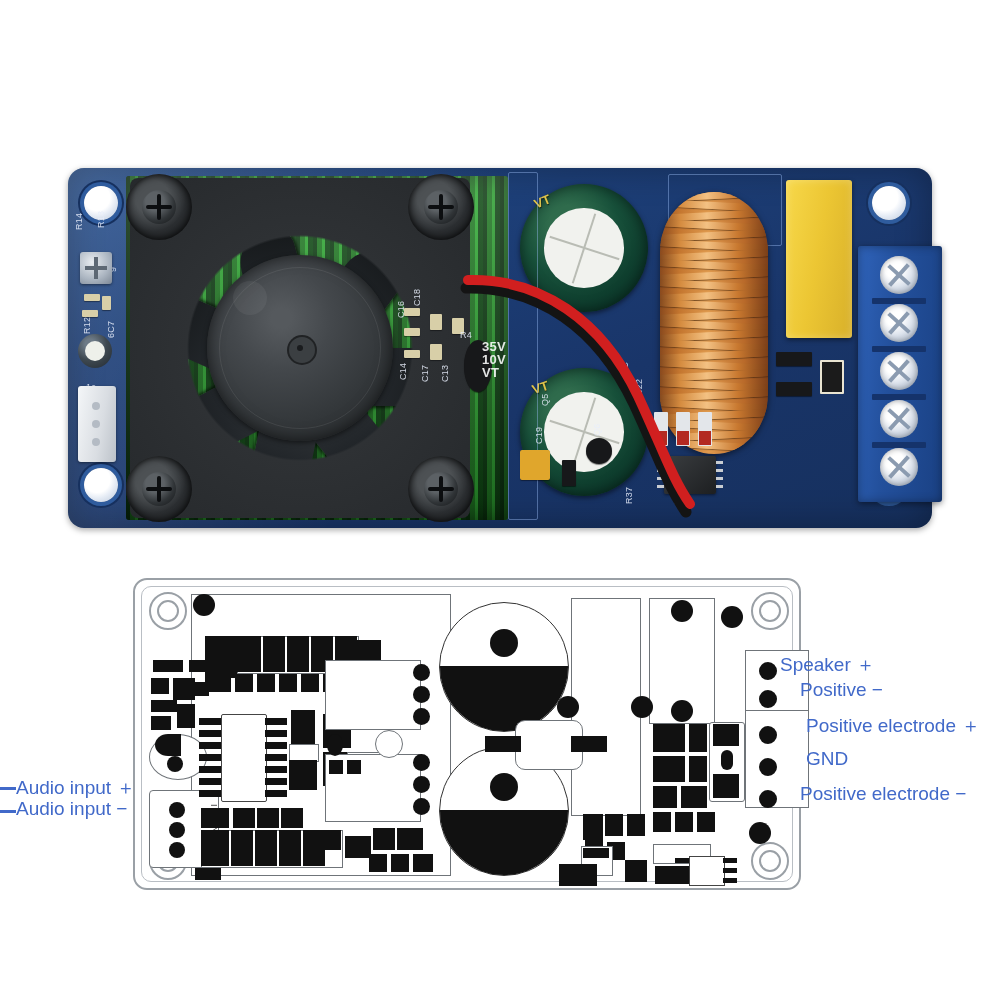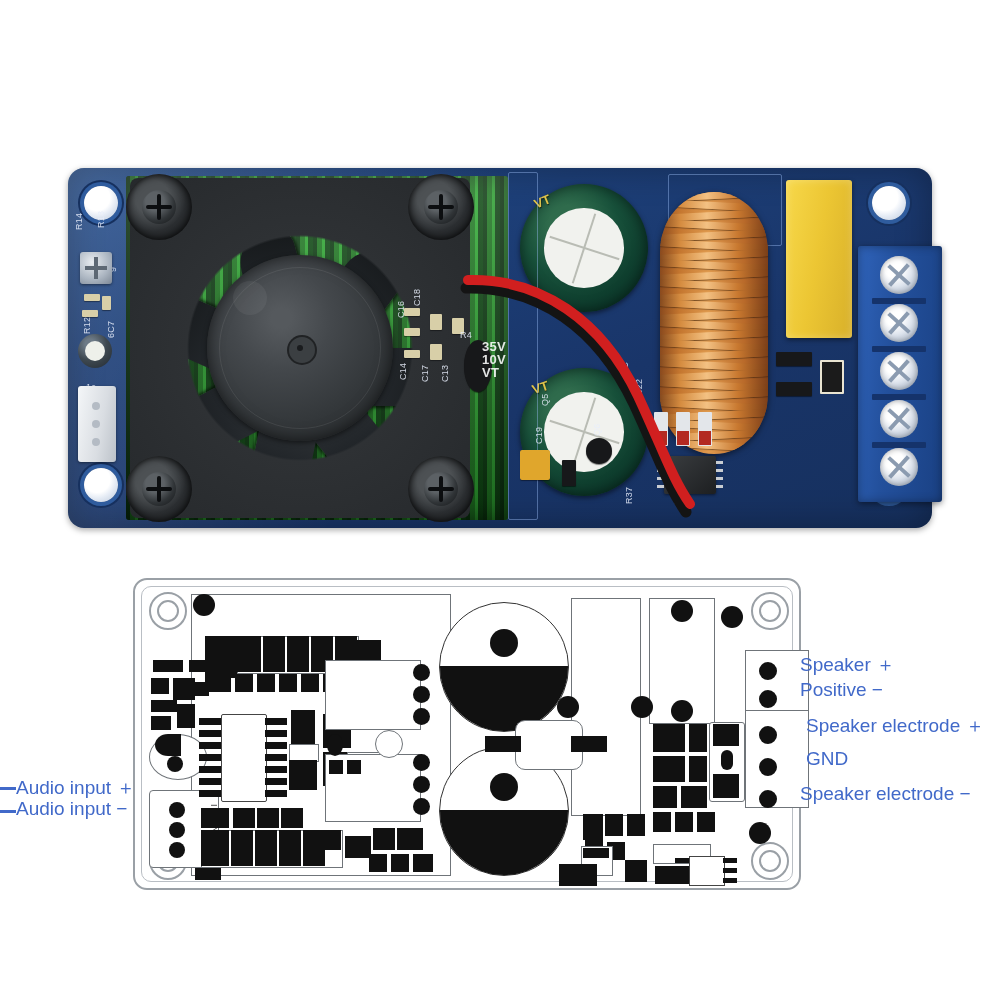--- a/index.html
+++ b/index.html
@@ -502,22 +502,22 @@
   <div class="out" style="left:612px;top:132px;width:62px;height:96px;"></div>
   <div class="blkr" style="left:626px;top:84px;width:18px;height:18px;"></div>
   <div class="blkr" style="left:626px;top:112px;width:18px;height:18px;"></div>
   <div class="blkr" style="left:626px;top:148px;width:18px;height:18px;"></div>
   <div class="blkr" style="left:626px;top:180px;width:18px;height:18px;"></div>
   <div class="blkr" style="left:626px;top:212px;width:18px;height:18px;"></div>
   <div class="blkr" style="left:616px;top:244px;width:22px;height:22px;"></div>
   <div class="blkr" style="left:588px;top:28px;width:22px;height:22px;"></div>
 </div>
 
-<div class="lbl" style="left:800px;top:652px;">Speaker ＋</div>
+<div class="lbl" style="left:780px;top:652px;">Speaker ＋</div>
 <div class="lbl" style="left:800px;top:679px;">Positive −</div>
-<div class="lbl" style="left:806px;top:713px;">Speaker electrode ＋</div>
+<div class="lbl" style="left:806px;top:713px;">Positive electrode ＋</div>
 <div class="lbl" style="left:806px;top:748px;">GND</div>
-<div class="lbl" style="left:800px;top:783px;">Speaker electrode −</div>
+<div class="lbl" style="left:800px;top:783px;">Positive electrode −</div>
 
 <div class="lbl" style="left:16px;top:775px;">Audio input ＋</div>
 <div class="lbl" style="left:16px;top:798px;">Audio input −</div>
 <div class="lead" style="left:0px;top:787px;width:16px;"></div>
 <div class="lead" style="left:0px;top:810px;width:16px;"></div>
 
 </body></html>

